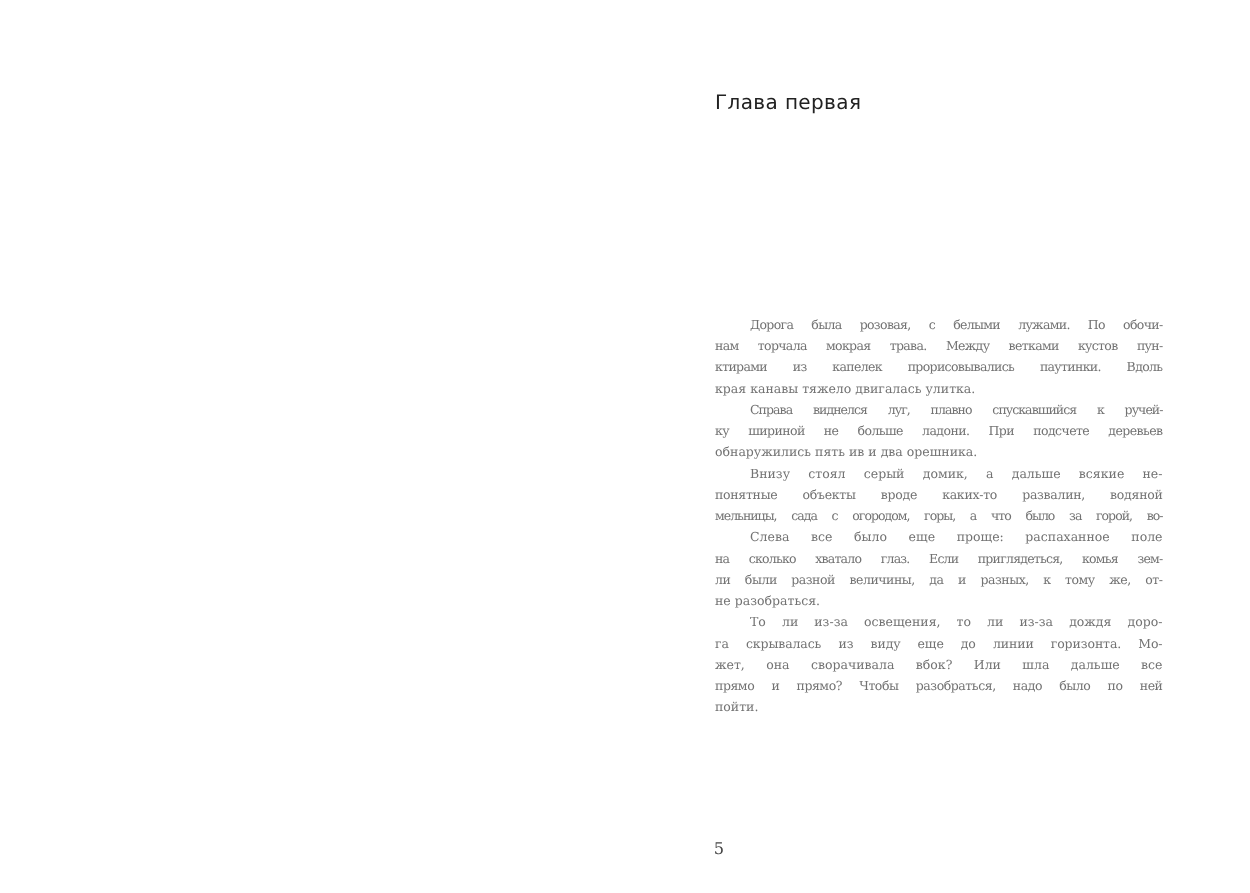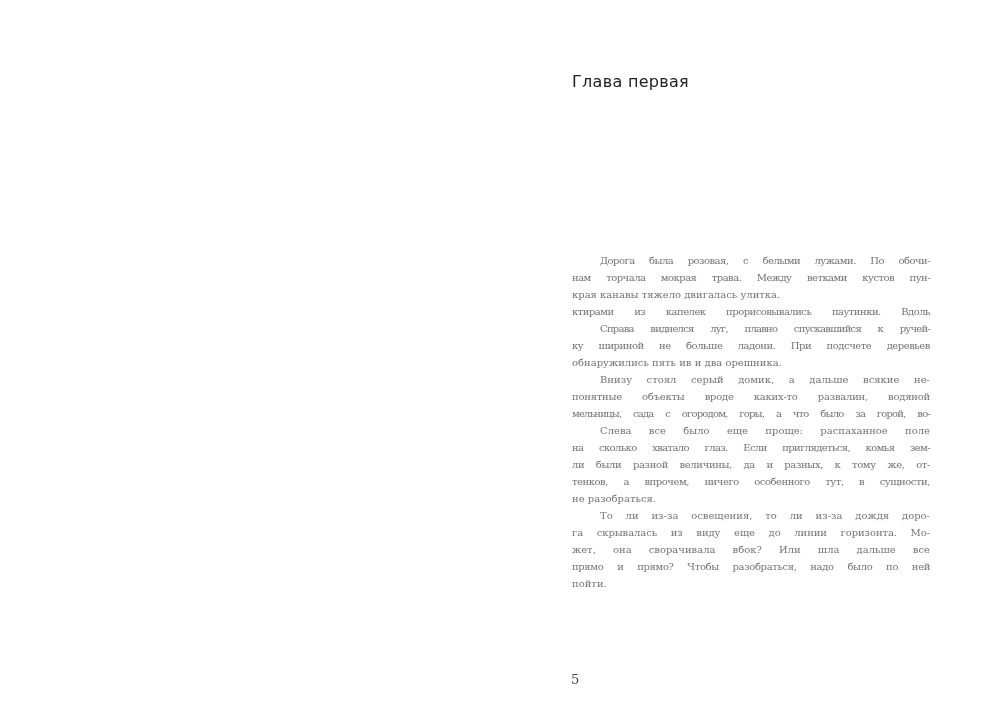--- a/index.html
+++ b/index.html
@@ -50,38 +50,37 @@
 </head>
 <body>
 
 <div class="page">
   <h1 class="chapter-title">Глава первая</h1>
 
   <div class="body-text" id="body-text">
       <div class="paragraph">
         <div class="tline first" style="letter-spacing: -0.531915px;">Дорога была розовая, с белыми лужами. По обочи-</div>
         <div class="tline" style="letter-spacing: -0.529412px;">нам торчала мокрая трава. Между ветками кустов пун-</div>
+        <div class="tline" style="letter-spacing: -0.52px;">ктирами из капелек прорисовывались паутинки. Вдоль</div>
         <div class="tline last" style="">края канавы тяжело двигалась улитка.</div>
-        <div class="tline" style="letter-spacing: -0.52px;">ктирами из капелек прорисовывались паутинки. Вдоль</div>
       </div>
       <div class="paragraph">
         <div class="tline first" style="letter-spacing: -0.755102px;">Справа виднелся луг, плавно спускавшийся к ручей-</div>
         <div class="tline" style="letter-spacing: -0.46px;">ку шириной не больше ладони. При подсчете деревьев</div>
         <div class="tline last" style="">обнаружились пять ив и два орешника.</div>
       </div>
       <div class="paragraph">
         <div class="tline first" style="">Внизу стоял серый домик, а дальше всякие не-</div>
         <div class="tline" style="letter-spacing: -0.22449px;">понятные объекты вроде каких-то развалин, водяной</div>
         <div class="tline" style="letter-spacing: -0.789474px;">мельницы, сада с огородом, горы, а что было за горой, во-</div>
       </div>
       <div class="paragraph">
         <div class="tline first" style="">Слева все было еще проще: распаханное поле</div>
         <div class="tline" style="letter-spacing: -0.611111px;">на сколько хватало глаз. Если приглядеться, комья зем-</div>
         <div class="tline" style="letter-spacing: -0.365385px;">ли были разной величины, да и разных, к тому же, от-</div>
-        <div class="tline" style="letter-spacing: -0.45283px;">тенков, а впрочем, ничего особенного тут, в сущности,</div>
         <div class="tline last" style="">не разобраться.</div>
       </div>
       <div class="paragraph">
         <div class="tline first" style="">То ли из-за освещения, то ли из-за дождя доро-</div>
         <div class="tline" style="letter-spacing: -0.0816327px;">га скрывалась из виду еще до линии горизонта. Мо-</div>
         <div class="tline" style="">жет, она сворачивала вбок? Или шла дальше все</div>
         <div class="tline" style="letter-spacing: -0.36px;">прямо и прямо? Чтобы разобраться, надо было по ней</div>
         <div class="tline last" style="">пойти.</div>
       </div>
     </div>

